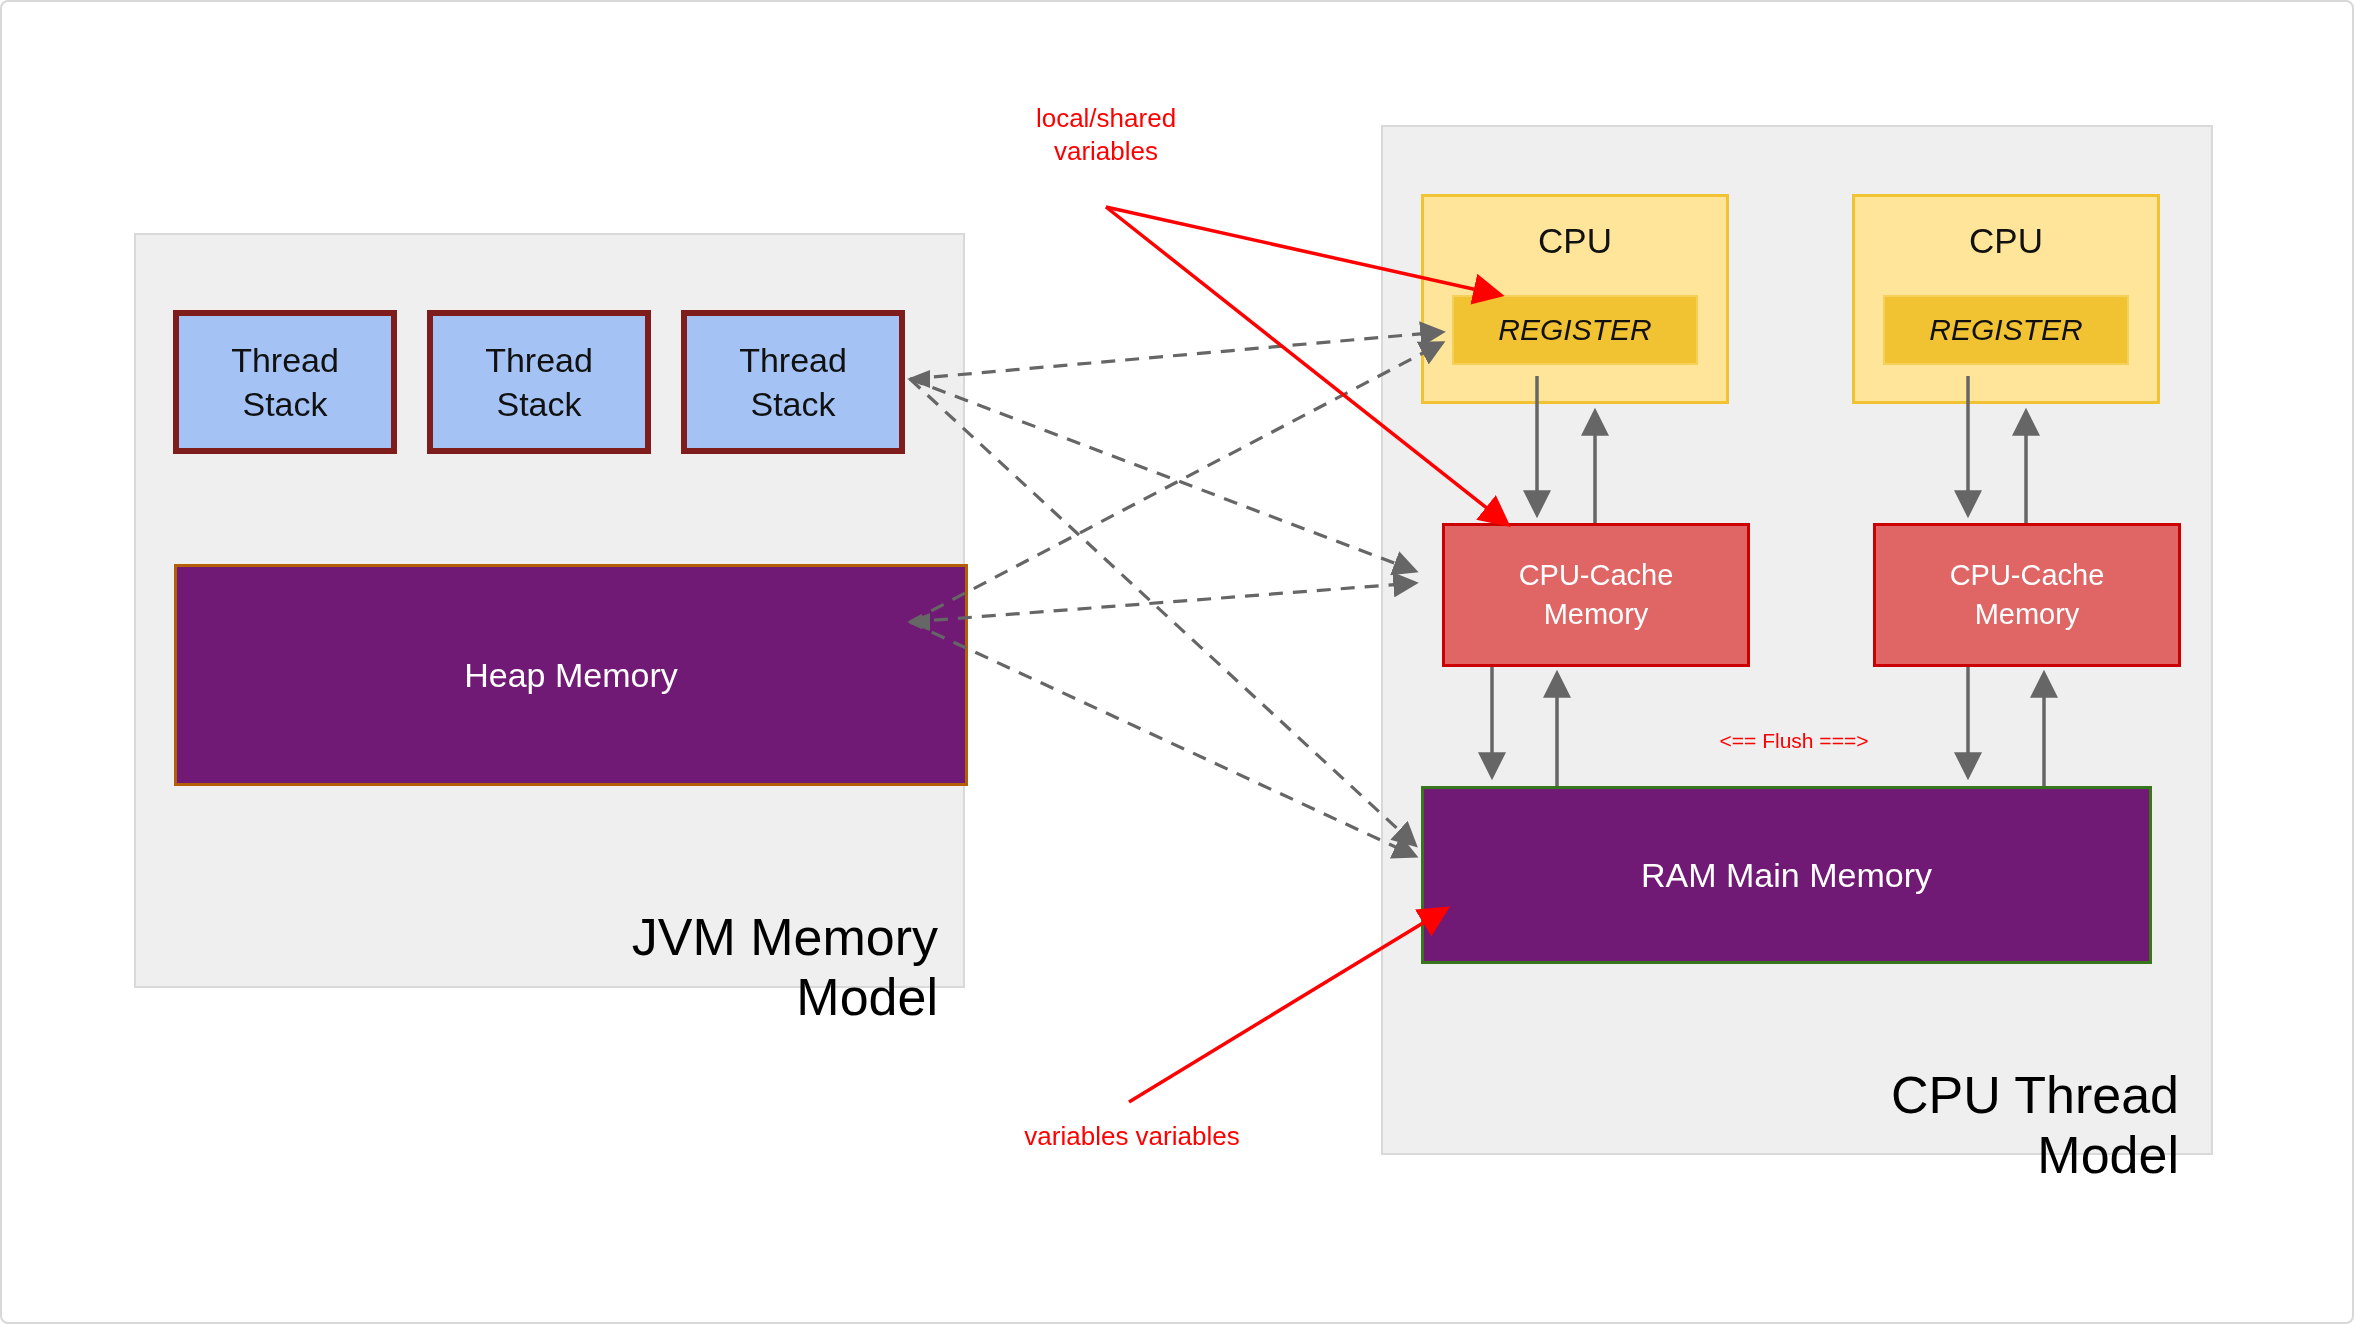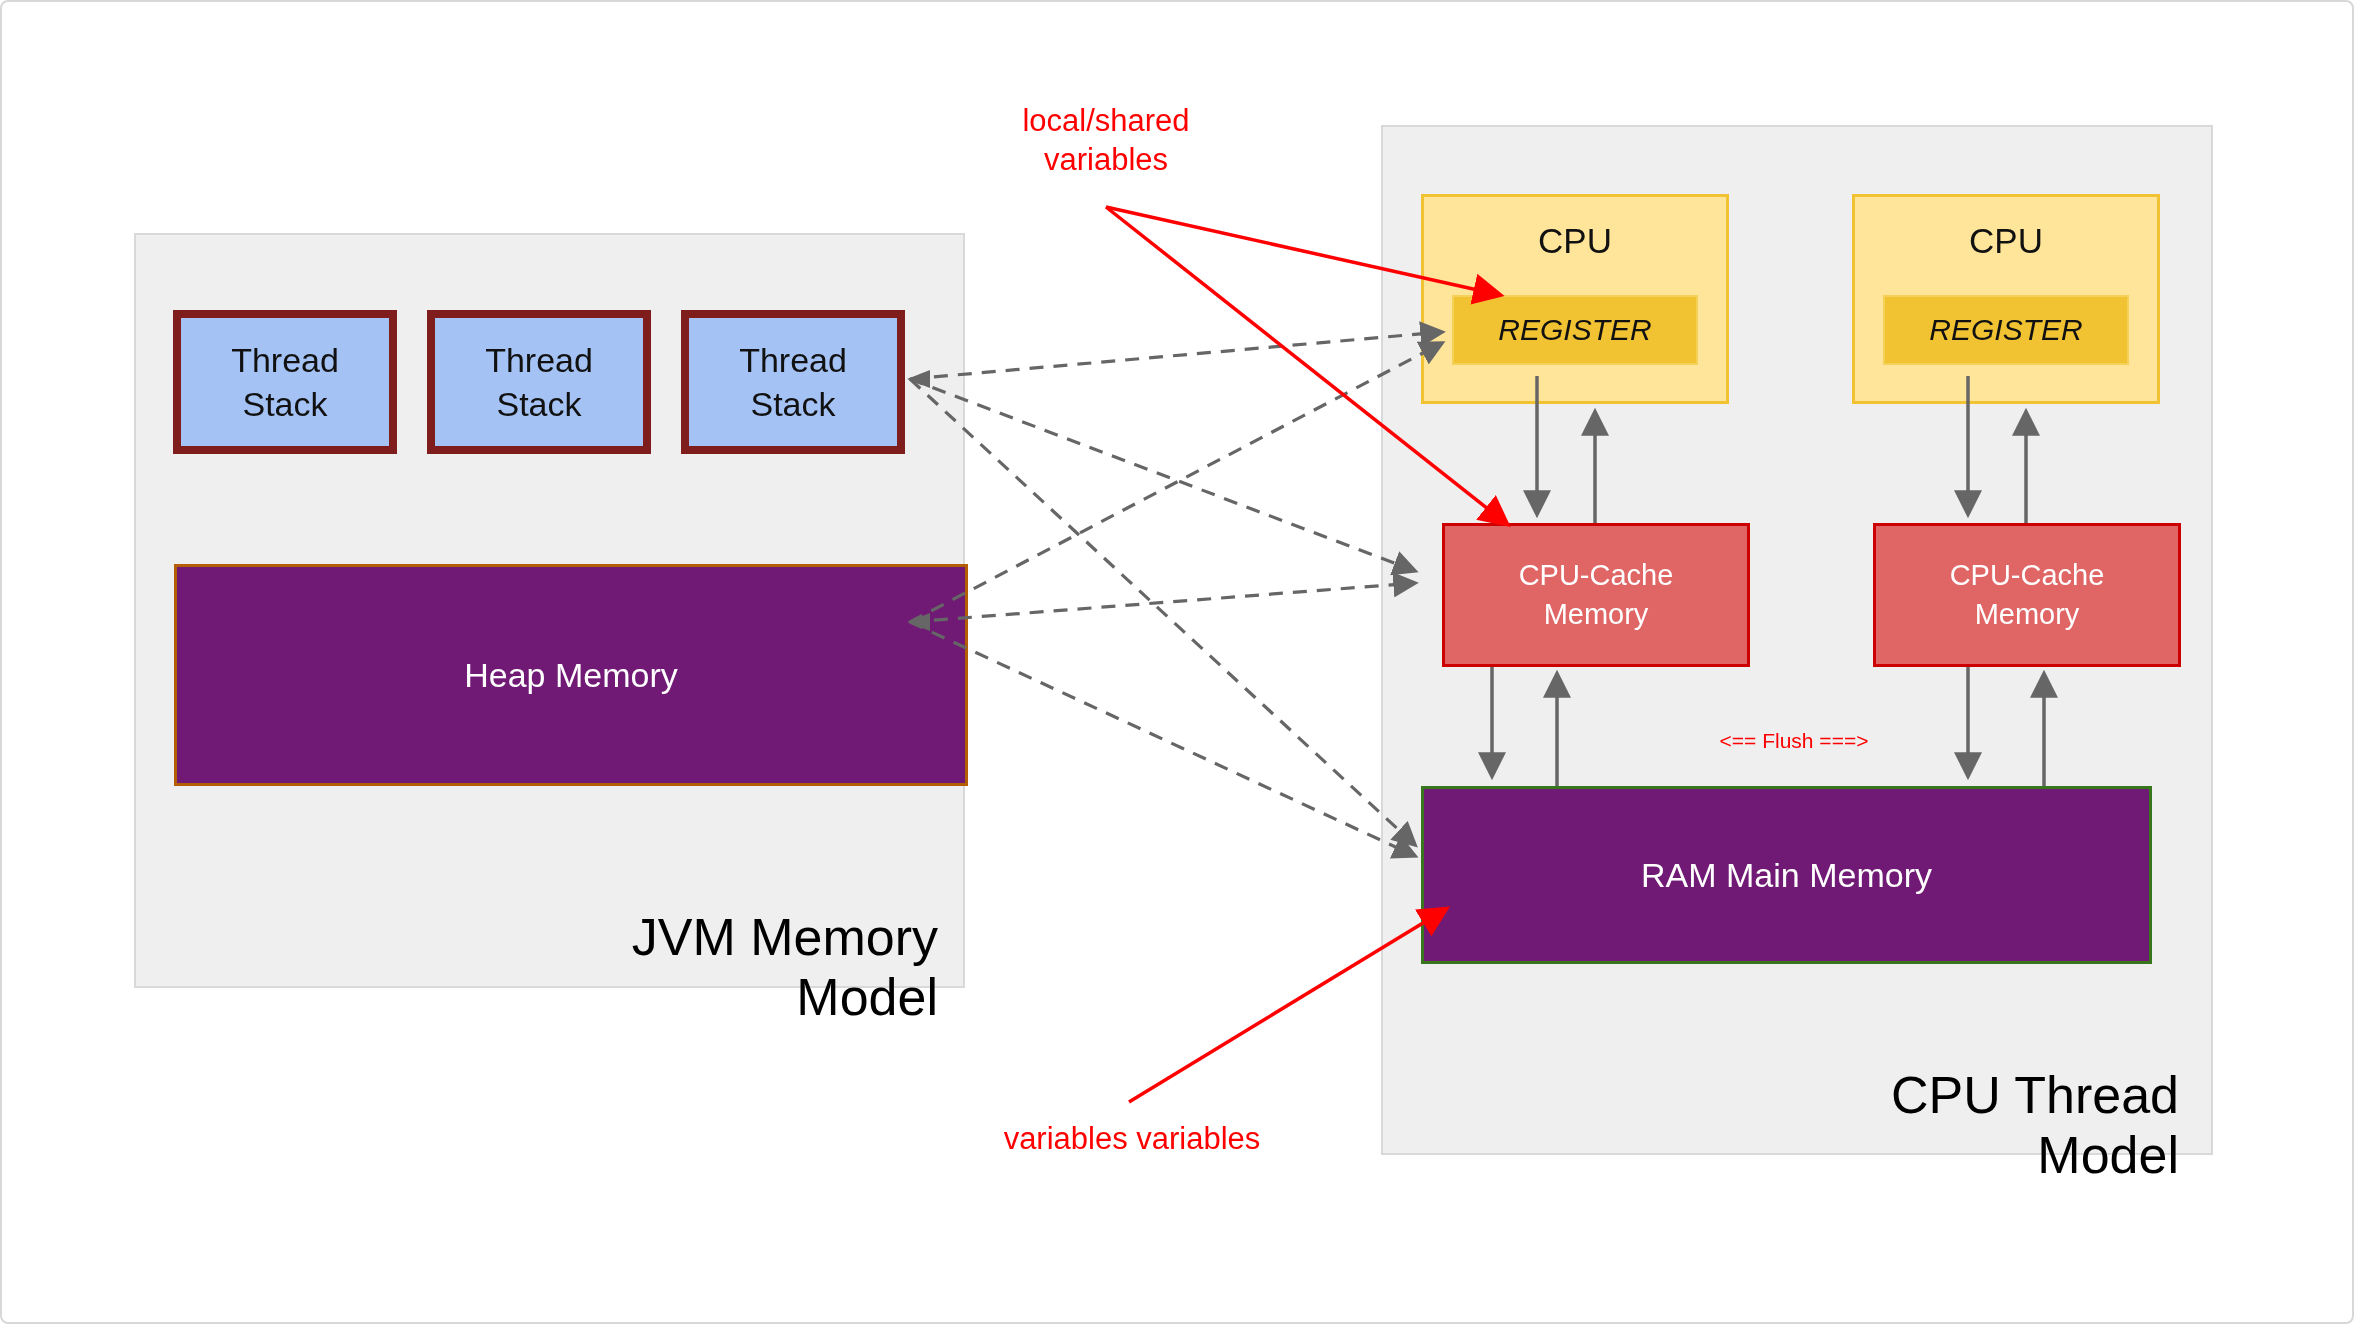--- a/index.html
+++ b/index.html
@@ -9,21 +9,21 @@
     box-sizing:border-box;border:2px solid #d8d8d8;border-radius:8px;overflow:hidden;
   }
   .container{
     position:absolute;background:#efefef;border:2px solid #d9d9d9;box-sizing:border-box;
   }
   .box{
     position:absolute;box-sizing:border-box;display:flex;align-items:center;justify-content:center;
     text-align:center;
   }
   .threadstack{
-    width:224px;height:144px;top:308px;background:#a4c2f4;border:8px solid #7f1d1d;
+    width:224px;height:144px;top:308px;background:#a4c2f4;border:6px solid #7f1d1d;
     font-size:34px;color:#111111;line-height:1.3;
   }
   .threadstack .lbl{width:130px;}
   .heap{
     left:172px;top:562px;width:794px;height:222px;background:#701a75;border:3px solid #b45f06;
     font-size:34px;color:#ffffff;
   }
   .cpu{
     top:192px;width:308px;height:210px;background:#ffe599;border:3px solid #f1c232;
     align-items:flex-start;padding-top:24px;font-size:35px;color:#111111;
@@ -38,21 +38,21 @@
   }
   .cache .lbl{width:190px;}
   .ram{
     left:1419px;top:784px;width:731px;height:178px;background:#701a75;border:3px solid #38761d;
     font-size:34px;color:#ffffff;
   }
   .model-title{
     position:absolute;width:420px;text-align:right;font-size:52px;color:#000000;
   }
   .red-note{
-    position:absolute;color:#ff0000;font-size:31px;line-height:1.25;text-align:center;
+    position:absolute;color:#ff0000;font-size:26px;line-height:1.25;text-align:center;
   }
   #arrow-layer{position:absolute;left:0;top:0;width:2354px;height:1324px;pointer-events:none;}
 </style>
 </head>
 <body>
 
 <div id="stage">
 
   <div class="container" style="left:132px;top:231px;width:831px;height:755px;"></div>
 

